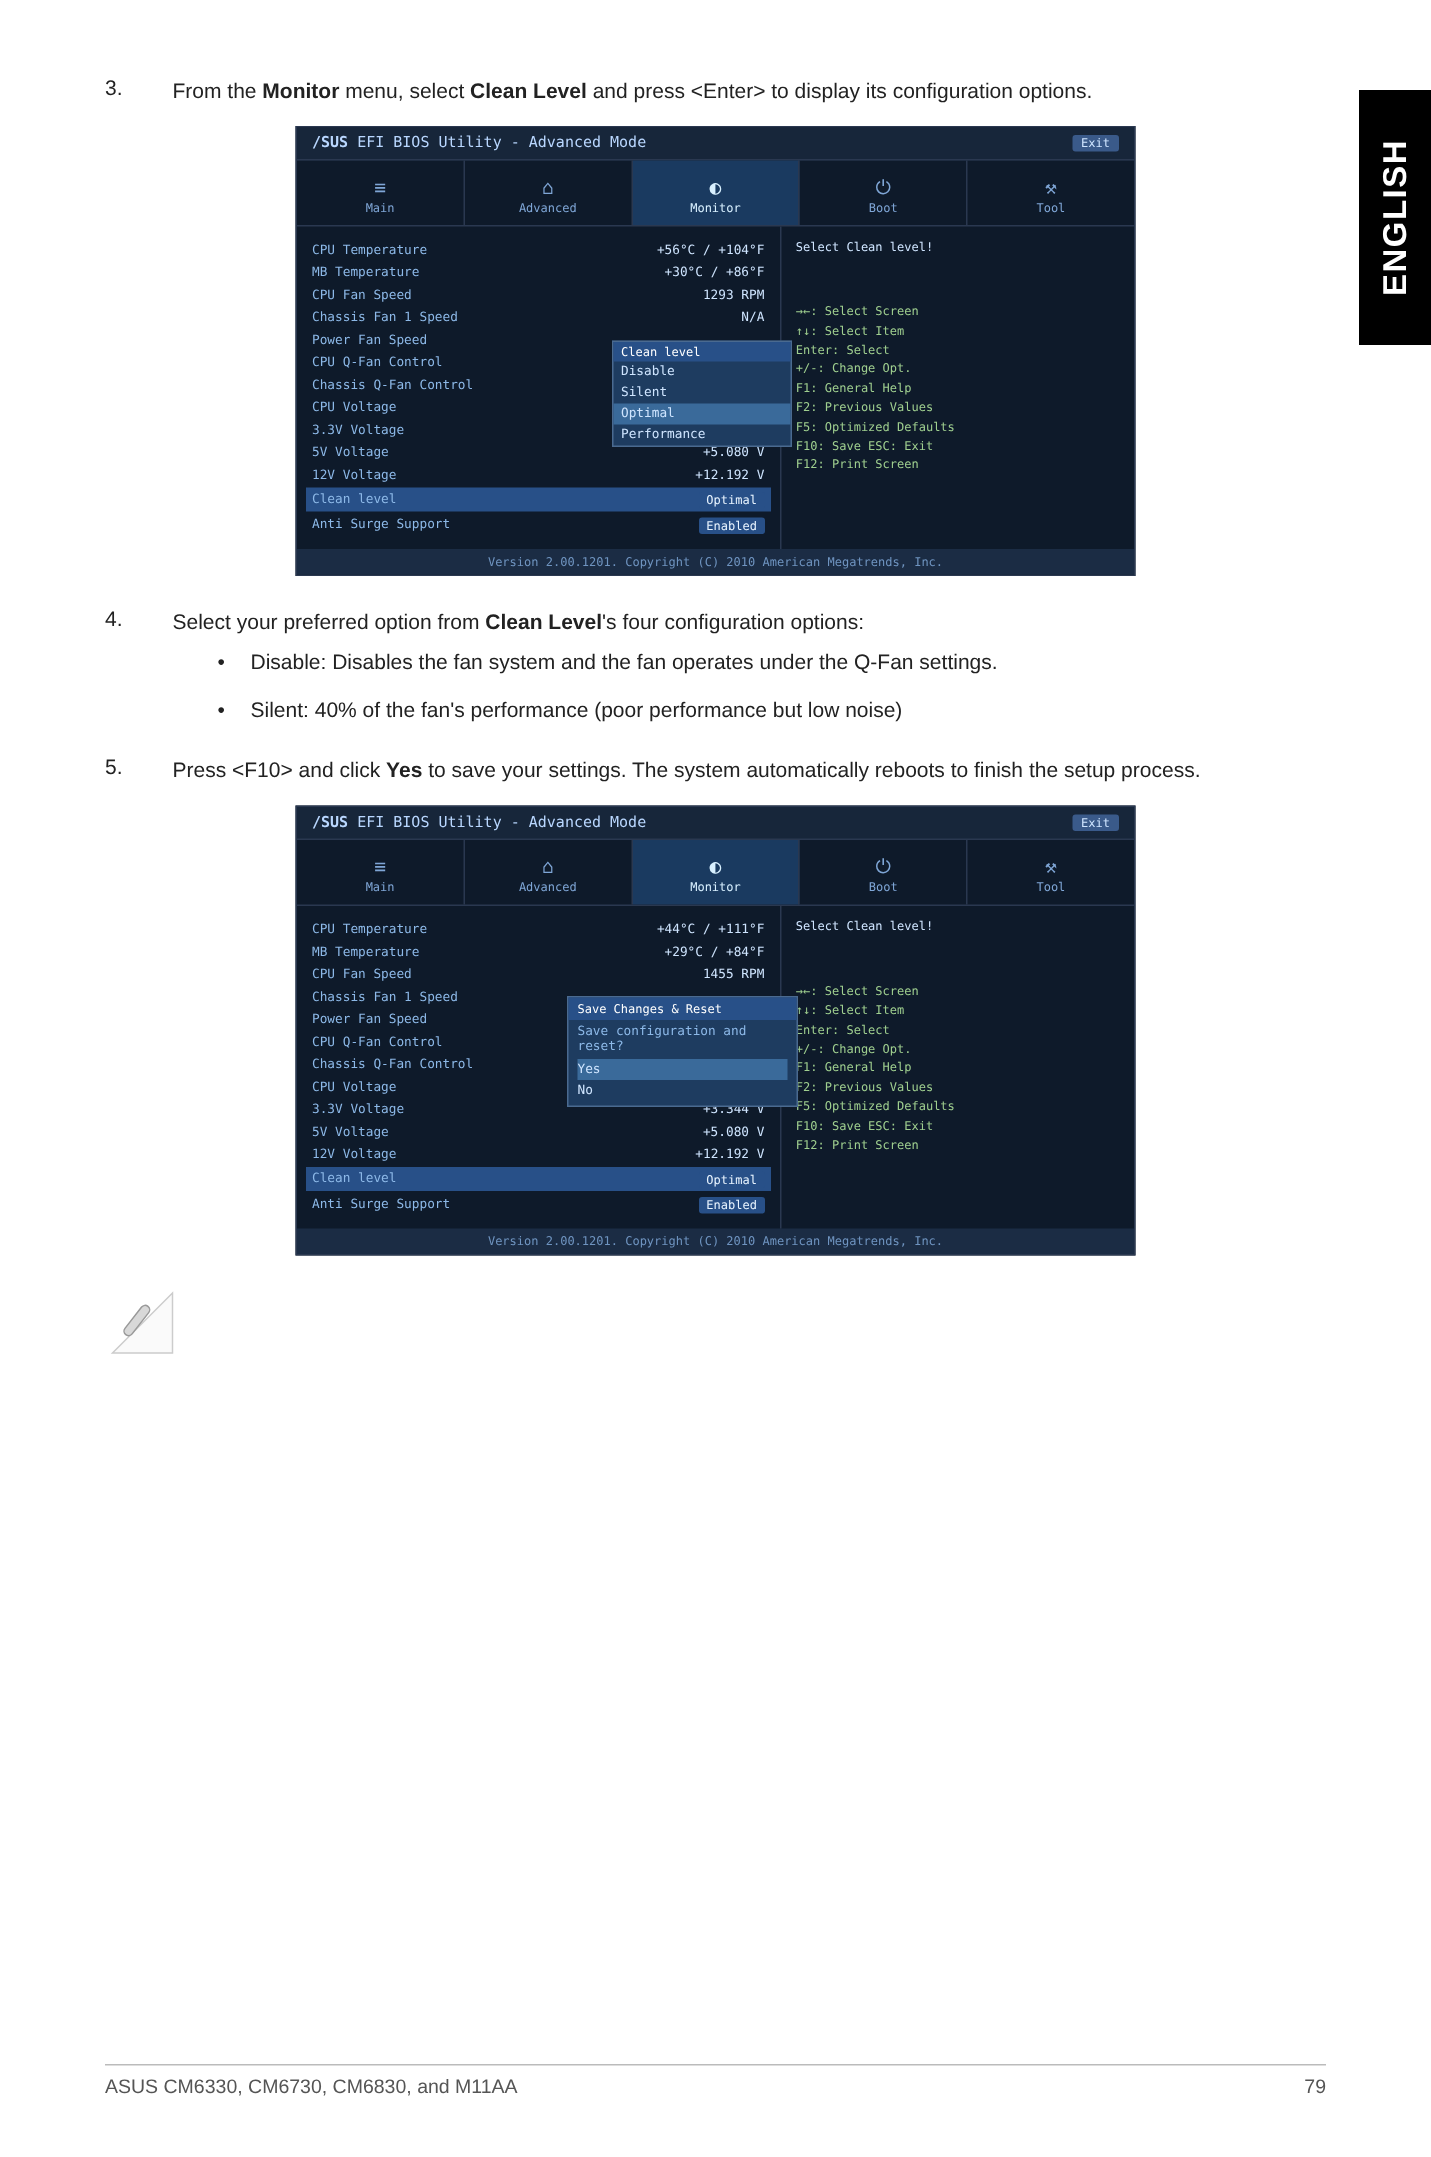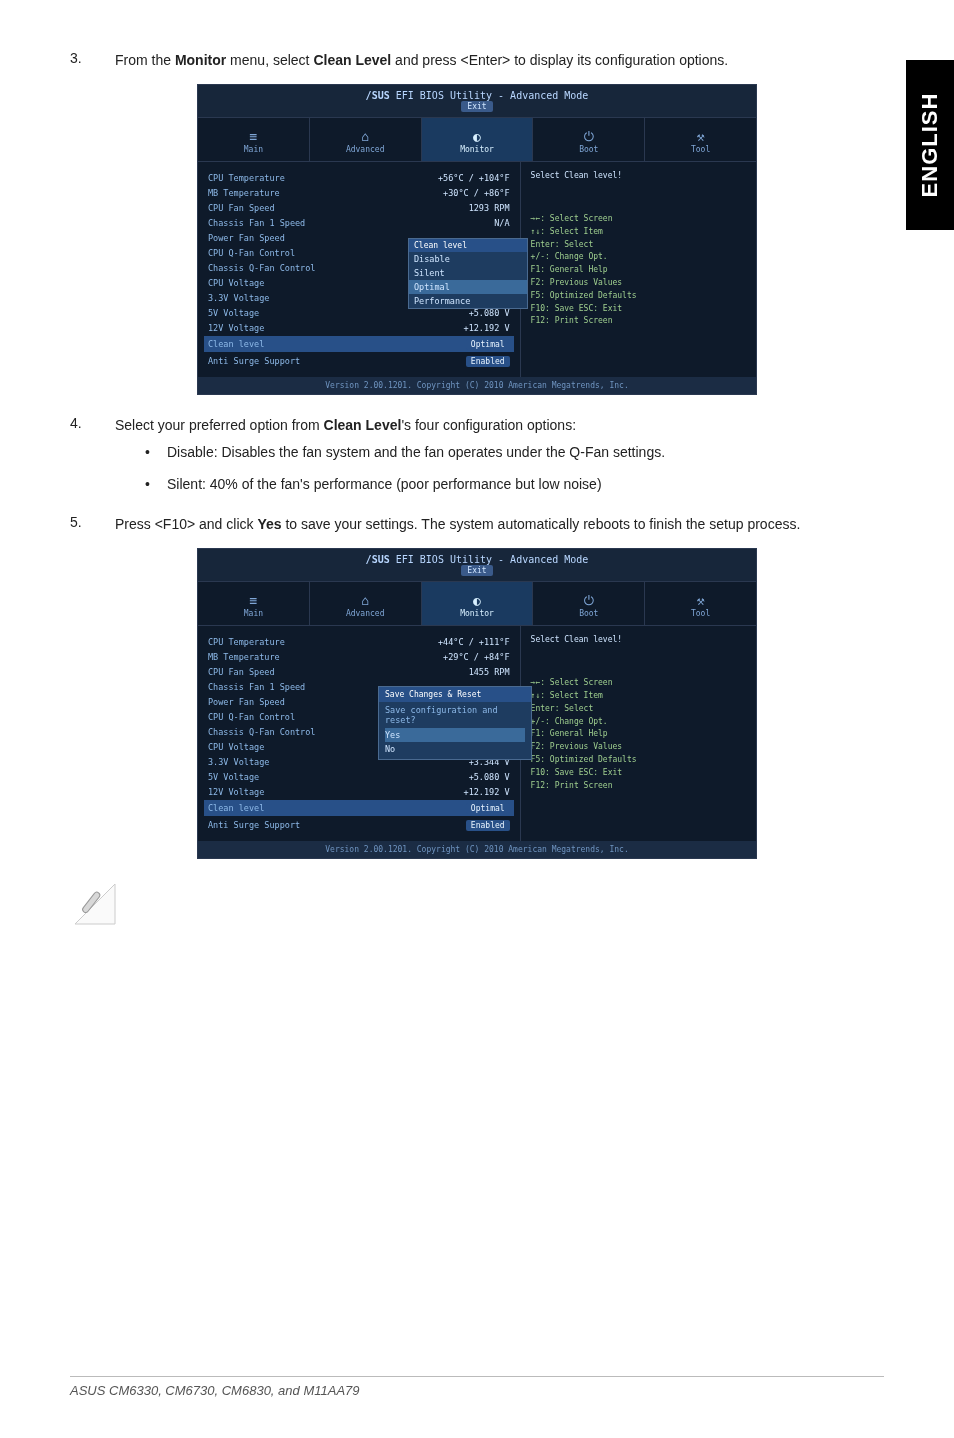--- a/index.html
+++ b/index.html
@@ -52,21 +52,20 @@
     color: #8db9e8;
   }
   .bios .hdr {
     background: #17263a;
     padding: 5px 10px;
     display: flex;
     justify-content: space-between;
     align-items: center;
     color: #9cb6d6;
     border-bottom: 1px solid #2a3850;
-    flex-direction: column;
   }
   .bios .hdr .title { font-size: 10px; color: #b9d7ff; }
   .bios .hdr .exit-badge { background: #3a5a8a; padding: 1px 6px; color: #cfe5ff; font-size: 8px; border-radius: 2px; }
   .bios .tabs {
     display: flex;
     border-bottom: 1px solid #2a3850;
     height: 44px;
   }
   .bios .tab {
     flex: 1;
@@ -132,25 +131,25 @@
     flex-shrink: 0;
   }
   .note-text { flex: 1; font-size: 13px; line-height: 1.45; padding-top:6px; }
 
   .page-footer {
     position: absolute;
     bottom: 40px;
     left: 70px;
     right: 70px;
     display: flex;
+    justify-content: space-between;
     font-size: 13px;
     color: #555;
     border-top: 1px solid #bbb;
     padding-top: 6px;
-    font-style: italic;
   }
   .bios-wrap { position: relative; }
 </style>
 </head>
 <body>
 
 <div class="side-tab">
   <span>ENGLISH</span>
 </div>
 

